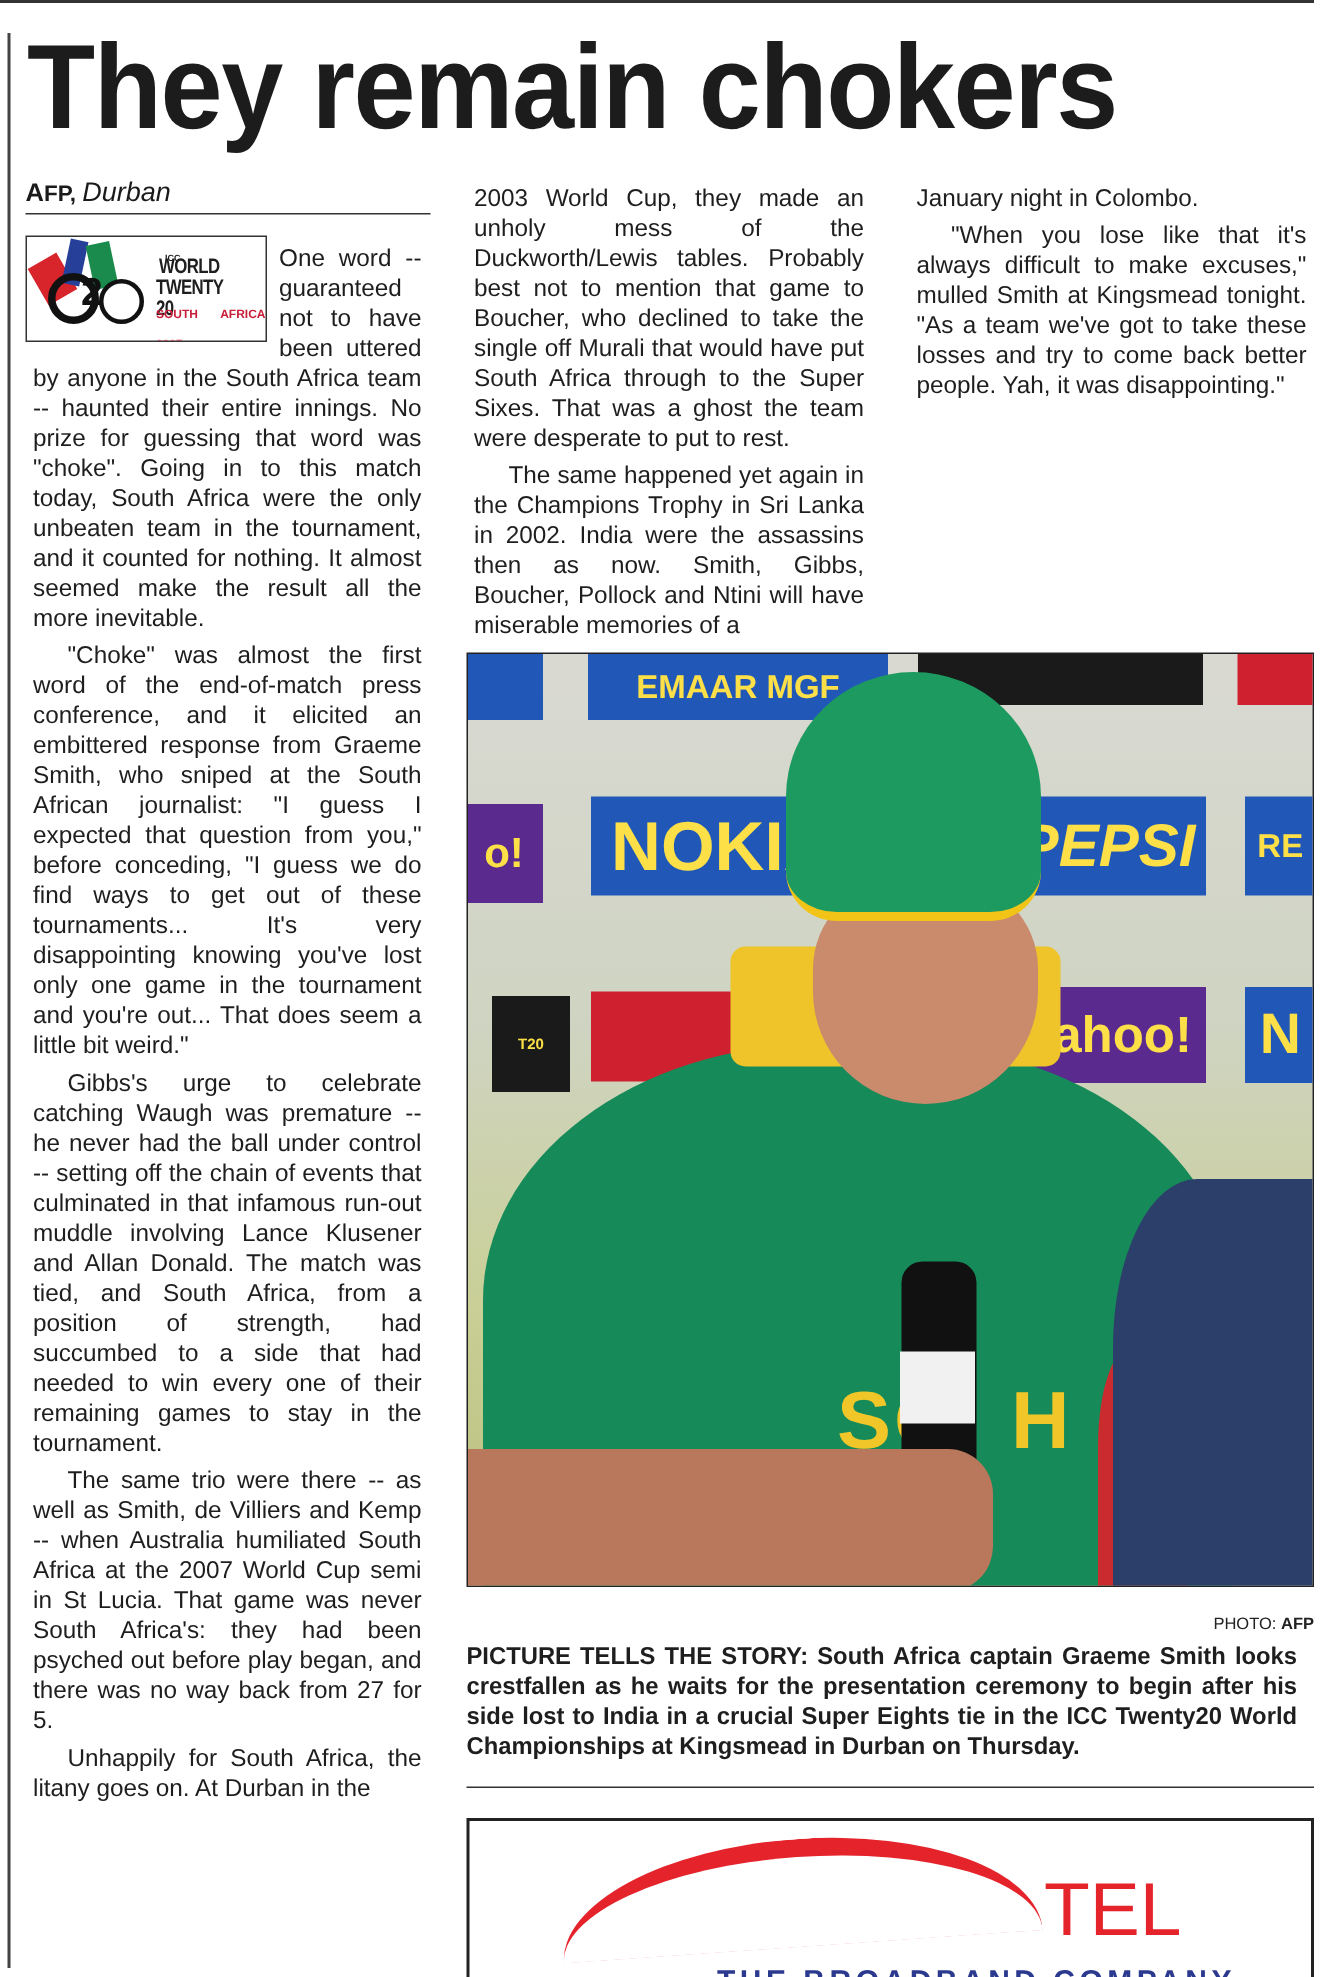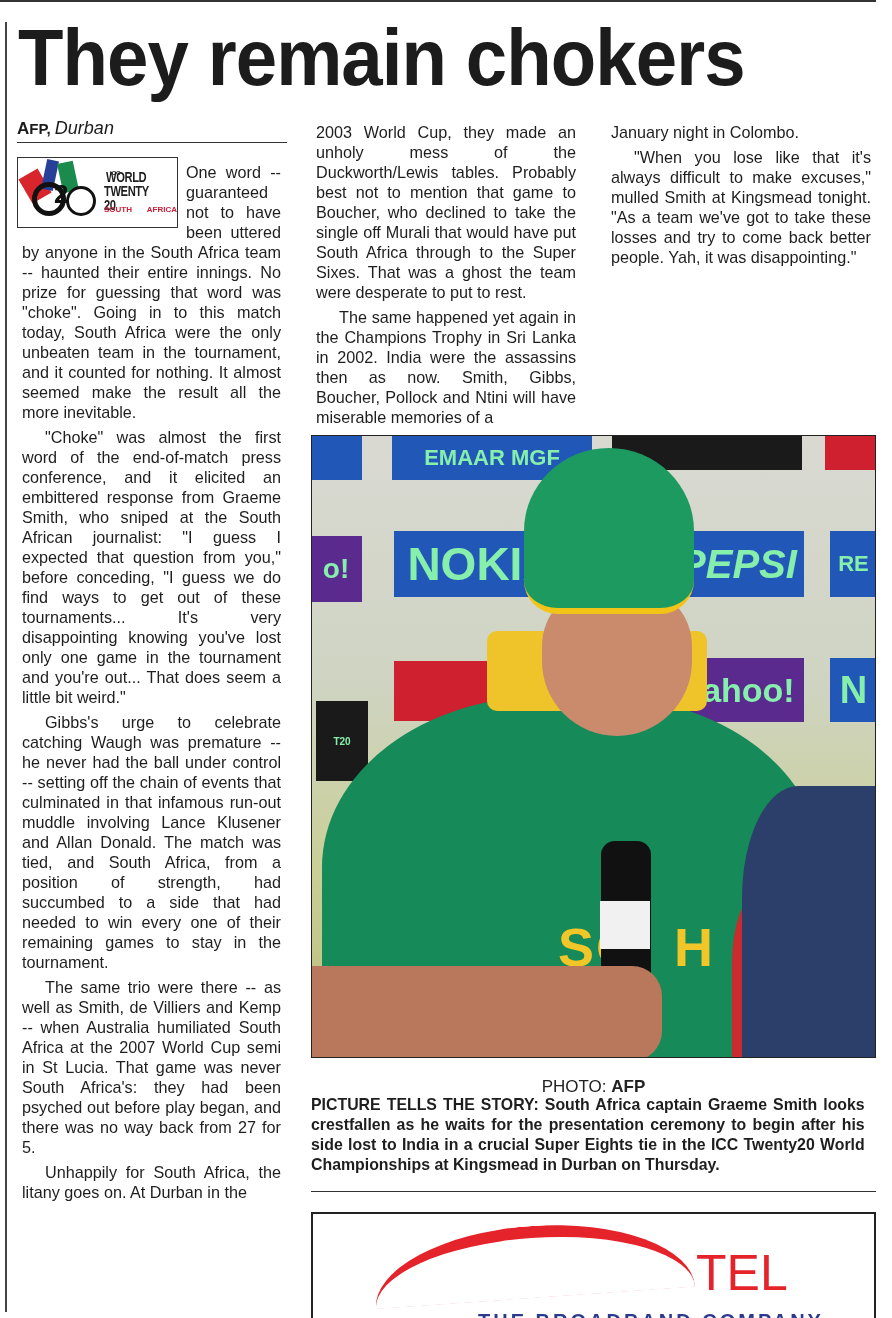--- a/index.html
+++ b/index.html
@@ -24,36 +24,36 @@
   .logo-box .flag-green { position:absolute; left:42px; top:4px; width:16px; height:30px; background:#1a8a4d; transform:rotate(-12deg); }
   .logo-box .ring1 { position:absolute; left:14px; top:24px; width:34px; height:34px; border-radius:50%; border:5px solid #111; box-sizing:border-box; }
   .logo-box .ring2 { position:absolute; left:48px; top:28px; width:30px; height:30px; border-radius:50%; border:3px solid #111; box-sizing:border-box; background:#fff; }
   .logo-box .two { position:absolute; left:36px; top:26px; font-weight:bold; font-size:26px; color:#111; }
   .logo-box .icc { position:absolute; left:92px; top:5px; font-size:6px; font-weight:bold; }
   .logo-box .w1 { position:absolute; left:88px; top:12px; font-size:14px; font-weight:bold; line-height:14px; letter-spacing:-0.5px; transform:scaleX(0.8); transform-origin:left; }
   .logo-box .w2 { position:absolute; left:86px; top:26px; font-size:14px; font-weight:bold; line-height:14px; letter-spacing:-0.5px; transform:scaleX(0.8); transform-origin:left; }
   .logo-box .w3 { position:absolute; left:86px; top:42px; font-size:8px; font-weight:bold; color:#c8203a; letter-spacing:0; }
   .photo { position:absolute; left:311px; top:435px; width:565px; height:623px; border:1px solid #222; box-sizing:border-box; overflow:hidden;
            background: linear-gradient(180deg, #d9d9d2 0%, #cfd4c2 40%, #c9cf96 70%, #b8bd7a 100%); }
-  .board { position:absolute; color:#86efac; font-weight:bold; display:flex; align-items:center; justify-content:center; overflow:hidden; }
+  .board { position:absolute; color:#fde047; font-weight:bold; display:flex; align-items:center; justify-content:center; overflow:hidden; }
   .b-blue { background:#2158b8; }
   .b-purple { background:#5a2a8f; }
   .b-red { background:#cf2030; }
   .b-black { background:#1a1a1a; }
   .person-cap { position:absolute; left:212px; top:12px; width:170px; height:160px; background:#1d9a5f; border-radius:50% 50% 20% 20%; border-bottom:6px solid #f2c418; }
   .person-face { position:absolute; left:230px; top:150px; width:150px; height:150px; background:#c98b6c; border-radius:40% 40% 50% 50%; }
   .person-shirt { position:absolute; left:10px; top:260px; width:500px; height:380px; background:#168a58; border-radius:45% 45% 0 0; }
   .collar { position:absolute; left:175px; top:195px; width:220px; height:80px; background:#efc42a; border-radius:10px; }
   .sa-text { position:absolute; left:246px; top:480px; font-size:54px; font-weight:bold; color:#f0c628; letter-spacing:2px; }
   .mic { position:absolute; left:289px; top:405px; width:50px; height:200px; background:#111; border-radius:14px 14px 4px 4px; }
   .mic-cube { position:absolute; left:288px; top:465px; width:50px; height:48px; background:#f1f1f1; }
   .hand { position:absolute; left:0; top:530px; width:350px; height:95px; background:#b9785b; border-radius:0 30px 30px 0; }
   .blur-person { position:absolute; left:430px; top:350px; width:140px; height:280px; background:#2c3f6a; border-radius:40% 0 0 0; }
   .blur-red { position:absolute; left:420px; top:460px; width:60px; height:170px; background:#c92b2f; border-radius:40% 0 0 0; }
-  .credit { position:absolute; left:311px; top:1077px; width:565px; text-align:center; font-size:17px; color:#222; }
+  .credit { position:absolute; left:311px; top:1077px; width:565px; text-align:right; font-size:11px; color:#222; }
   .credit b { font-weight:bold; }
   .caption { position:absolute; left:311px; top:1094px; width:565px; font-size:16.2px; line-height:20px; font-weight:bold; text-align:justify; color:#1e1e1e; transform:scaleX(0.98); transform-origin:left; }
   .caption .lead { font-weight:bold; }
   .cap-rule { position:absolute; left:311px; top:1191px; width:565px; height:1px; background:#333; }
   .ad-box { position:absolute; left:311px; top:1212px; width:565px; height:120px; border:2px solid #222; box-sizing:border-box; background:#fff; overflow:hidden; }
   .ad-swoosh { position:absolute; left:60px; top:12px; width:320px; height:60px; border-top:12px solid #e4232b; border-radius:50% 50% 0 0 / 100% 100% 0 0; transform:rotate(-4deg); }
   .ad-access { position:absolute; left:170px; top:30px; font-size:50px; font-weight:bold; color:#2b3a8e; letter-spacing:-1px; }
   .ad-tel { position:absolute; left:383px; top:30px; font-size:50px; font-weight:normal; color:#e4232b; }
   .ad-tag { position:absolute; left:165px; top:96px; font-size:20px; font-weight:bold; color:#2b3a8e; letter-spacing:3px; }
 </style>
@@ -103,21 +103,21 @@
 
 <div class="photo">
   <div class="board b-blue" style="left:-10px;top:0;width:60px;height:44px;font-size:20px;"></div>
   <div class="board b-blue" style="left:80px;top:0;width:200px;height:44px;font-size:22px;">EMAAR MGF</div>
   <div class="board b-black" style="left:300px;top:0;width:190px;height:34px;"></div>
   <div class="board b-red" style="left:513px;top:0;width:52px;height:34px;"></div>
   <div class="board b-purple" style="left:-2px;top:100px;width:52px;height:66px;font-size:28px;">o!</div>
   <div class="board b-blue" style="left:82px;top:95px;width:175px;height:66px;font-size:46px;">NOKIA</div>
   <div class="board b-blue" style="left:360px;top:95px;width:132px;height:66px;font-size:40px;font-style:italic;">PEPSI</div>
   <div class="board b-blue" style="left:518px;top:95px;width:47px;height:66px;font-size:22px;">RE</div>
-  <div class="board b-black" style="left:4px;top:228px;width:52px;height:80px;font-size:10px;margin-top:37px;">T20</div>
+  <div class="board b-black" style="left:16px;top:228px;width:52px;height:64px;font-size:10px;">T20</div>
   <div class="board b-red" style="left:82px;top:225px;width:120px;height:60px;"></div>
   <div class="board b-purple" style="left:360px;top:222px;width:132px;height:64px;font-size:34px;">Yahoo!</div>
   <div class="board b-blue" style="left:518px;top:222px;width:47px;height:64px;font-size:38px;">N</div>
   <div class="person-shirt"></div>
   <div class="collar"></div>
   <div class="person-face"></div>
   <div class="person-cap"></div>
   <div class="sa-text">SO&nbsp;&nbsp;H</div>
   <div class="mic"></div>
   <div class="mic-cube"></div>

